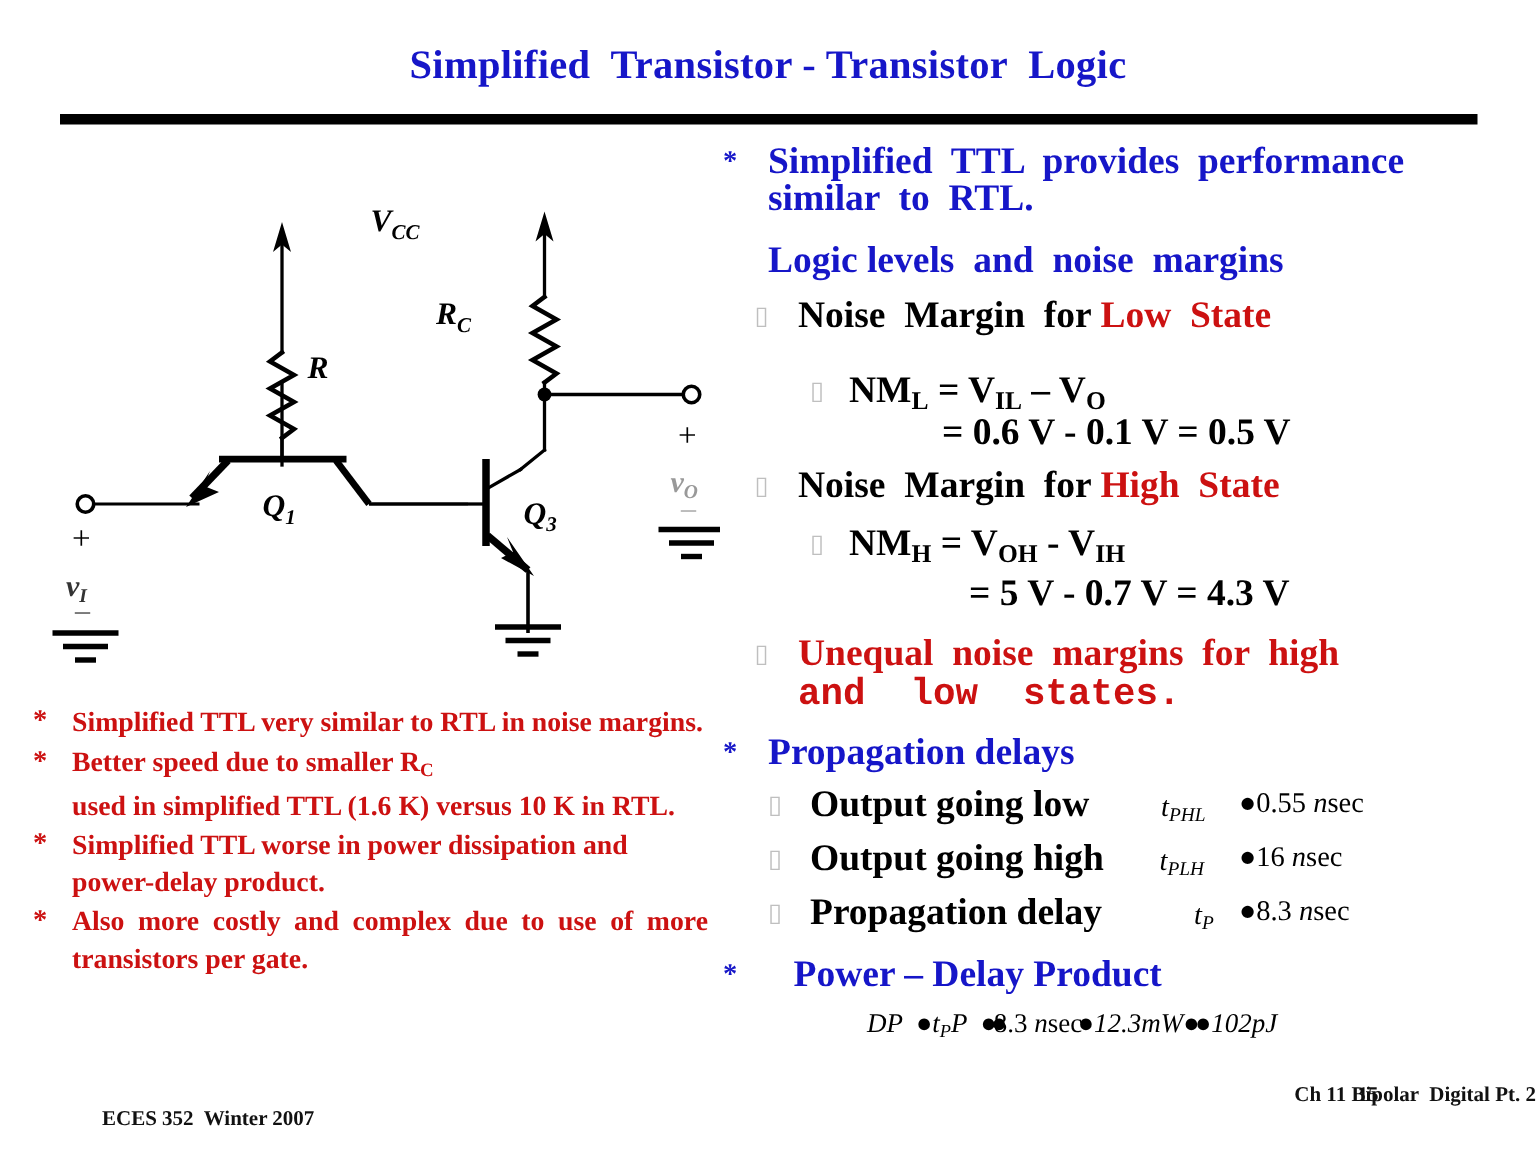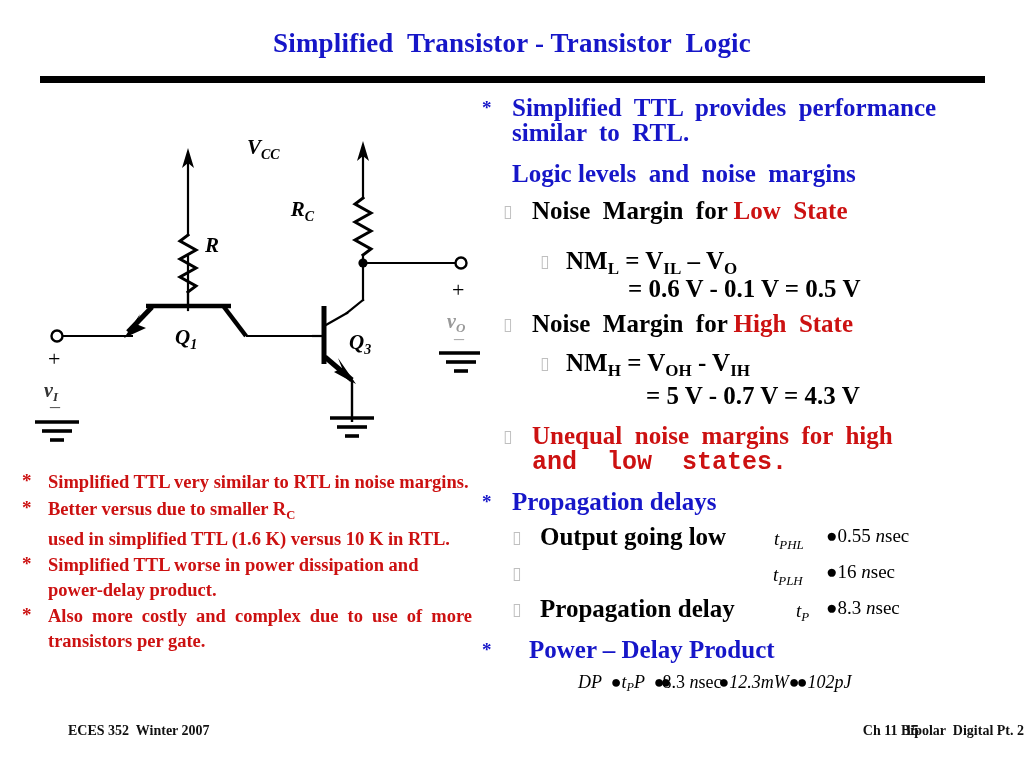--- a/index.html
+++ b/index.html
@@ -45,21 +45,21 @@
   .lcol{position:absolute;left:22px;top:470px;width:450px;}
   .lrow{position:relative;min-height:24px;}
   .lstar{position:absolute;left:0;top:0;font-size:19px;font-weight:bold;color:#cc1111;}
   .ltext{margin-left:26px;font-size:18.5px;font-weight:bold;color:#cc1111;line-height:24.5px;}
   .just{text-align:justify;text-align-last:left;}
   .ltext sub{font-size:.68em;vertical-align:-.28em;}
 
   
   .footer{position:absolute;left:0;top:723px;width:1024px;height:24px;
           font-size:14px;font-weight:bold;color:#111;}
-  .f-left{position:absolute;left:68px;top:0;white-space:pre;}
+  .f-left{position:absolute;left:68px;top:16px;white-space:pre;}
   .f-mid{position:absolute;left:0;top:0;width:1024px;text-align:right;white-space:pre;}
   .f-right{position:absolute;left:905px;top:0;white-space:pre;}
 
   
   .circuit{position:absolute;left:0px;top:110px;width:480px;height:350px;}
   .circuit svg{display:block;}
   .clabel{font-family:"Liberation Serif","DejaVu Serif",serif;font-style:italic;font-weight:bold;}
 </style>
 </head>
 <body>
@@ -191,20 +191,21 @@
 
   <div class="star blue" style="left:482px;top:492px;">*</div>
   <div class="txt blue" style="left:512px;top:489px;">Propagation delays</div>
 
   <div class="boxbul" style="left:512px;top:529px;"></div>
   <div class="txt black" style="left:540px;top:524px;">Output going low</div>
   <div class="math black" style="left:774px;top:527px;"><span>t</span><sub>PHL</sub></div>
   <div class="math black" style="left:826px;top:524px;"><span class="blob">●</span><span class="blob">0.55</span><span> </span><span>n</span><span class="blob">sec</span></div>
 
   <div class="boxbul" style="left:512px;top:565px;"></div>
+  <div class="txt black" style="left:540px;top:560px;">Output going high</div>
   <div class="math black" style="left:773px;top:563px;"><span>t</span><sub>PLH</sub></div>
   <div class="math black" style="left:826px;top:560px;"><span class="blob">●</span><span class="blob">16</span><span> </span><span>n</span><span class="blob">sec</span></div>
 
   <div class="boxbul" style="left:512px;top:601px;"></div>
   <div class="txt black" style="left:540px;top:596px;">Propagation delay</div>
   <div class="math black" style="left:796px;top:599px;"><span>t</span><sub>P</sub></div>
   <div class="math black" style="left:826px;top:596px;"><span class="blob">●</span><span class="blob">8.3</span><span> </span><span>n</span><span class="blob">sec</span></div>
 
   <div class="star blue" style="left:482px;top:640px;">*</div>
   <div class="txt blue" style="left:512px;top:637px;margin-left:17px;">Power – Delay Product</div>
@@ -213,21 +214,21 @@
 
   <div class="lcol">
 
     <div class="lrow" style="margin-bottom:2px;">
       <span class="lstar">*</span>
       <div class="ltext just">Simplified  TTL  very  similar  to  RTL  in  noise  margins.</div>
     </div>
 
     <div class="lrow" style="margin-bottom:2px;">
       <span class="lstar">*</span>
-      <div class="ltext"><span>Better  versus  due  to  smaller  R</span><sub>C</sub><br><span>used  in  simplified  TTL  (1.6 K)  versus 10 K   in  RTL.</span></div>
+      <div class="ltext"><span>Better  speed  due  to  smaller  R</span><sub>C</sub><br><span>used  in  simplified  TTL  (1.6 K)  versus 10 K   in  RTL.</span></div>
     </div>
 
     <div class="lrow" style="margin-bottom:2px;">
       <span class="lstar">*</span>
       <div class="ltext">Simplified  TTL  worse  in  power  dissipation  and  power-delay  product.</div>
     </div>
 
     <div class="lrow">
       <span class="lstar">*</span>
       <div class="ltext just">Also  more  costly  and  complex  due  to  use  of   more  transistors  per  gate.</div>

